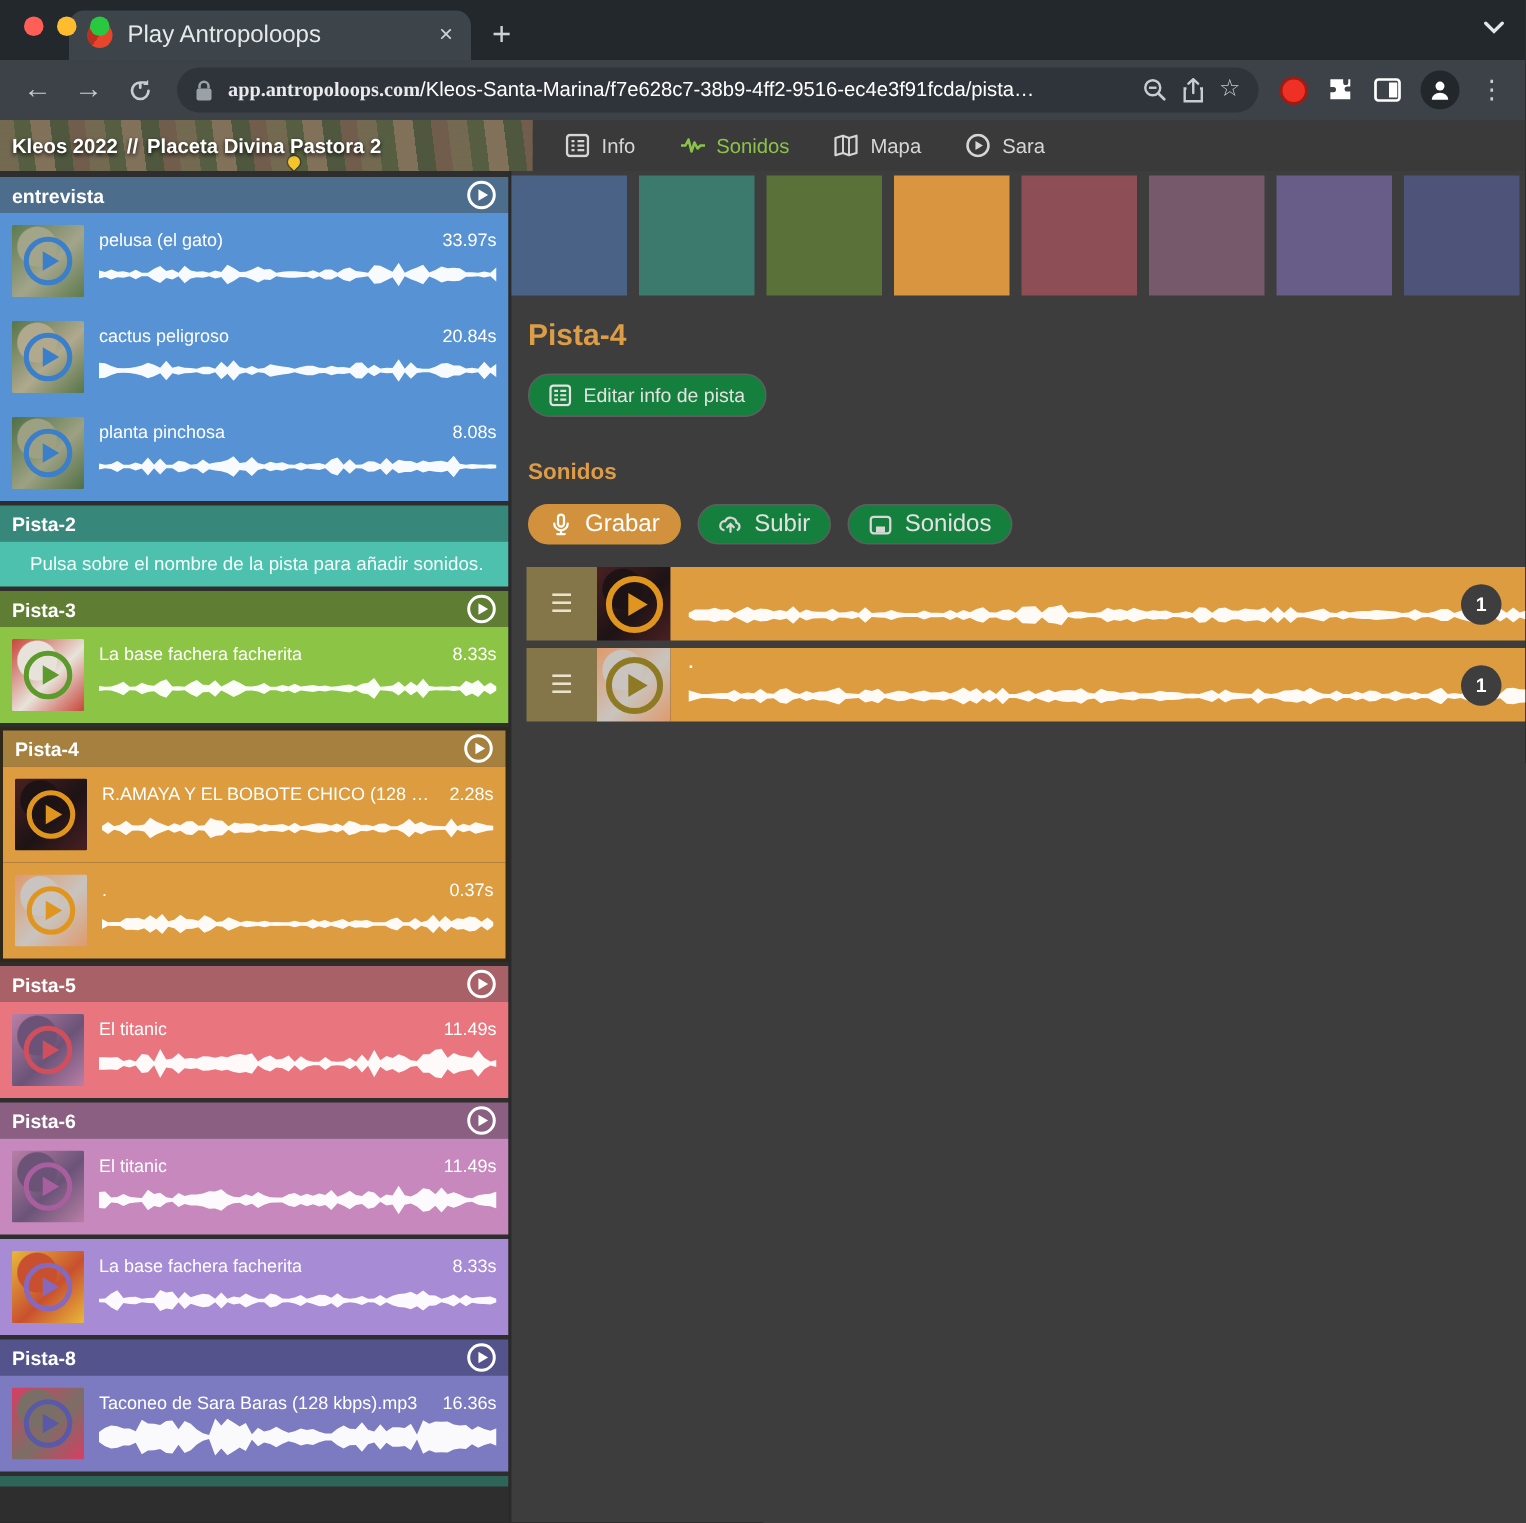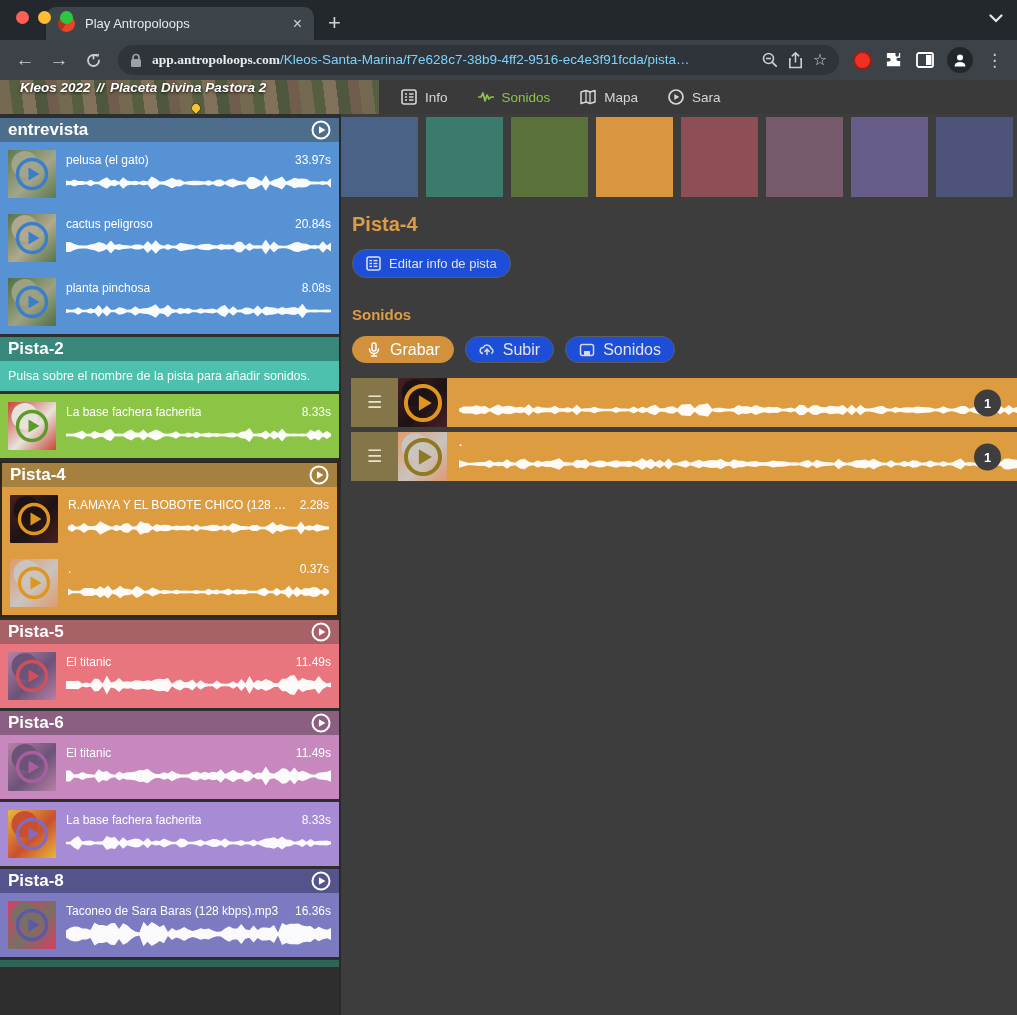--- a/index.html
+++ b/index.html
@@ -6,44 +6,44 @@
   body{font-family:"Liberation Sans","DejaVu Sans",sans-serif;-webkit-font-smoothing:antialiased;}
   .screen{position:relative;width:1017px;height:1015px;overflow:hidden;background:#3d3d3d;}
 
   
   .tabstrip{height:40px;background:#23282c;display:flex;align-items:flex-end;position:relative;}
   .traffic{position:absolute;left:16px;top:11px;display:flex;gap:9px;}
   .light{width:13px;height:13px;border-radius:50%;}
   .tab{margin-left:46px;width:244px;height:33px;background:#3d444a;border-radius:10px 10px 0 0;
        display:flex;align-items:center;gap:10px;padding:0 12px;}
   .favicon{width:17px;height:17px;border-radius:50%;background:conic-gradient(#e8462c 0 60%,#b93020 60% 85%,#f07a30 85% 100%);flex:none;}
-  .tab-title{flex:1;color:#e6e9ea;font-size:13px;white-space:nowrap;overflow:hidden;}
+  .tab-title{flex:1;color:#e6e9ea;font-size:16px;white-space:nowrap;overflow:hidden;}
   .tab-close{color:#cdd2d5;font-size:16px;line-height:1;cursor:default;}
   .newtab{color:#cdd2d5;font-size:22px;margin:0 0 6px 14px;line-height:1;}
   .tab-chevron{position:absolute;right:14px;top:14px;}
 
   .toolbar{height:40px;background:#3c4247;display:flex;align-items:center;padding:0 10px;gap:4px;}
   .navbtn{width:30px;height:30px;display:flex;align-items:center;justify-content:center;color:#c9cdd0;font-size:19px;}
   .omnibox{flex:1;height:30px;background:#2e343a;border-radius:15px;display:flex;align-items:center;
            padding:0 12px;margin:0 6px;gap:10px;min-width:0;}
   .url{flex:1;font-size:13.5px;white-space:nowrap;overflow:hidden;min-width:0;}
   .url .dom{color:#e8eaec;font-weight:bold;font-family:Liberation Serif, serif;}
-  .url .path{color:#7dd3fc;}
+  .url .path{color:#ffffff;}
   .chrome-actions{display:flex;align-items:center;gap:13px;padding:0 4px;}
   .rec-dot{width:15px;height:15px;border-radius:50%;background:#ee3124;border:2px solid #9e1c14;}
   .avatar-badge{width:26px;height:26px;border-radius:50%;background:#22272b;display:flex;align-items:center;justify-content:center;}
   .kebab{color:#c9cdd0;font-size:17px;letter-spacing:0;}
 
   
   .app-header{height:34px;display:flex;background:#3a3a3a;}
-  .bc-area{width:339px;flex:none;position:relative;display:flex;padding:0 20px;overflow:hidden;
+  .bc-area{width:339px;flex:none;position:relative;display:flex;align-items:center;padding:0 8px;overflow:hidden;
      background:
        linear-gradient(rgba(40,40,30,.25),rgba(40,40,30,.25)),
        repeating-linear-gradient(83deg,#8d7f63 0 13px,#66704e 13px 24px,#a08a6e 24px 37px,#5c684a 37px 49px,#8a6f5c 49px 60px),
-       repeating-linear-gradient(-12deg,rgba(60,70,45,.55) 0 9px,rgba(150,130,100,.35) 9px 18px); font-style: italic;}
+       repeating-linear-gradient(-12deg,rgba(60,70,45,.55) 0 9px,rgba(150,130,100,.35) 9px 18px);}
   .bc-text{position:relative;color:#fff;font-size:13.5px;font-weight:bold;text-shadow:0 1px 3px rgba(0,0,0,.85);white-space:nowrap;}
   .bc-sep{margin:0 6px;}
   .map-pin{position:absolute;left:192px;bottom:2px;width:8px;height:8px;border-radius:50% 50% 50% 0;
            background:#f5c62c;transform:rotate(-45deg);box-shadow:0 0 0 1px rgba(0,0,0,.3);}
   .hdr-nav{flex:1;display:flex;align-items:center;gap:30px;padding-left:22px;}
   .nav-item{display:flex;align-items:center;gap:8px;color:#d6d6d6;font-size:13.5px;cursor:default;}
   .nav-item.active{color:#8bc34a;}
   .hdr-right{display:flex;align-items:center;gap:14px;padding-right:12px;}
   .lang{font-size:13px;}
   .lang.on{color:#fff;font-weight:bold;}
@@ -52,39 +52,39 @@
   
   .content{display:flex;height:901px;background:#2e2e2e;}
   .sidebar{width:339px;flex:none;background:#2e2e2e;padding-top:4px;box-sizing:border-box;}
   .divider{width:2px;background:#2a2a2a;flex:none;}
   .main{flex:1;background:#3d3d3d;min-width:0;}
 
   
   .tsec{margin-bottom:3px;box-sizing:border-box;}
   .tsec.selected{border:2px solid #2f2717;}
   .s-header{height:24px;display:flex;align-items:center;justify-content:space-between;padding:0 8px;background:var(--hdr);}
-  .s-title{color:#fff;font-size:17px;font-weight:bold;}
-  .msg{height:30px;line-height:30px;padding:0 8px;background:var(--row);color:#f2fffb;font-size:12.5px;white-space:nowrap;overflow:hidden;}
+  .s-title{color:#fff;font-size:13px;font-weight:bold;}
+  .msg{height:30px;line-height:30px;padding:0 20px;background:var(--row);color:#f2fffb;font-size:12.5px;white-space:nowrap;overflow:hidden;}
   .clip{height:64px;background:var(--row);display:flex;align-items:center;padding:0 8px;box-sizing:border-box;}
   .thumb{width:48px;height:48px;flex:none;position:relative;border-radius:1px;}
   .ring{position:absolute;inset:0;display:flex;align-items:center;justify-content:center;}
   .clip-main{flex:1;margin-left:10px;min-width:0;display:flex;flex-direction:column;}
   .clip-top{display:flex;justify-content:space-between;align-items:baseline;gap:8px;}
   .clip-name{color:#fff;font-size:12px;white-space:nowrap;overflow:hidden;text-overflow:ellipsis;}
   .clip-dur{color:#fff;font-size:12px;flex:none;}
   .clip-wave{width:100%;height:26px;margin-top:3px;}
   .bottom-strip{height:7px;background:#2f6459;}
 
   
   .swatches{display:flex;gap:8px;margin-top:3px;}
   .swatch{width:77px;height:80px;flex:none;}
   .main-body{padding:0 0 0 11px;}
   .m-title{margin-top:16px;color:#dd9c46;font-size:20px;font-weight:bold;}
   .pill{display:inline-flex;align-items:center;gap:8px;height:27px;padding:0 13px;border-radius:14px;
-        background:#1d4ed8;border:1px solid #5e5e5e;color:#e2e2e2;font-size:13px;cursor:default;}
+        background:#15803d;border:1px solid #5e5e5e;color:#e2e2e2;font-size:13px;cursor:default;}
   .edit-btn{margin-top:13px;}
   .m-sub{margin-top:28px;color:#dd9c46;font-size:15px;font-weight:bold;}
   .actions{margin-top:13px;display:flex;gap:11px;}
   .pill.primary{background:#d2923d;border-color:#d2923d;color:#fff;}
   .srows{margin-top:15px;margin-left:-1px;}
   .srow{display:flex;height:49px;margin-bottom:5px;}
   .handle{width:47px;flex:none;background:#85764a;display:flex;align-items:center;justify-content:center;
           color:#e9e2cc;font-size:17px;cursor:grab;}
   .sthumb{width:49px;height:49px;flex:none;position:relative;}
   .srow-body{flex:1;background:#dd9c3f;position:relative;min-width:0;padding:4px 52px 0 12px;box-sizing:border-box;}
@@ -275,20 +275,27 @@
             </div>
           </div>
         </section>
         <section class="tsec" style="--hdr: #37877b; --row: #4ec0ae;">
           <div class="s-header">
             <span class="s-title">Pista-2</span>
           </div>
           <div class="msg">Pulsa sobre el nombre de la pista para añadir sonidos.</div>
         </section>
         <section class="tsec" style="--hdr: #5f7d33; --row: #8cc445;">
+          <div class="s-header">
+            <span class="s-title">Pista-3</span>
+            <svg width="20" height="20" viewBox="0 0 34 34">
+              <circle cx="17" cy="17" r="14.5" fill="none" stroke="#ffffff" stroke-width="3.4"></circle>
+              <path d="M13.5 10.5 L24.5 17 L13.5 23.5 Z" fill="#ffffff"></path>
+            </svg>
+          </div>
           <div class="clip">
             <div class="thumb" style="background: radial-gradient(circle at 35% 30%, rgb(232, 227, 218) 0px, rgb(232, 227, 218) 28%, transparent 30%), linear-gradient(135deg, rgb(200, 69, 58) 0%, rgb(232, 227, 218) 55%, rgb(200, 69, 58) 100%);">
               <div class="ring">
                 <svg width="34" height="34" viewBox="0 0 34 34">
                   <circle cx="17" cy="17" r="14.5" fill="none" stroke="#5d9a2c" stroke-width="3.4"></circle>
                   <path d="M13.5 10.5 L24.5 17 L13.5 23.5 Z" fill="#5d9a2c"></path>
                 </svg>
               </div>
             </div>
             <div class="clip-main">

